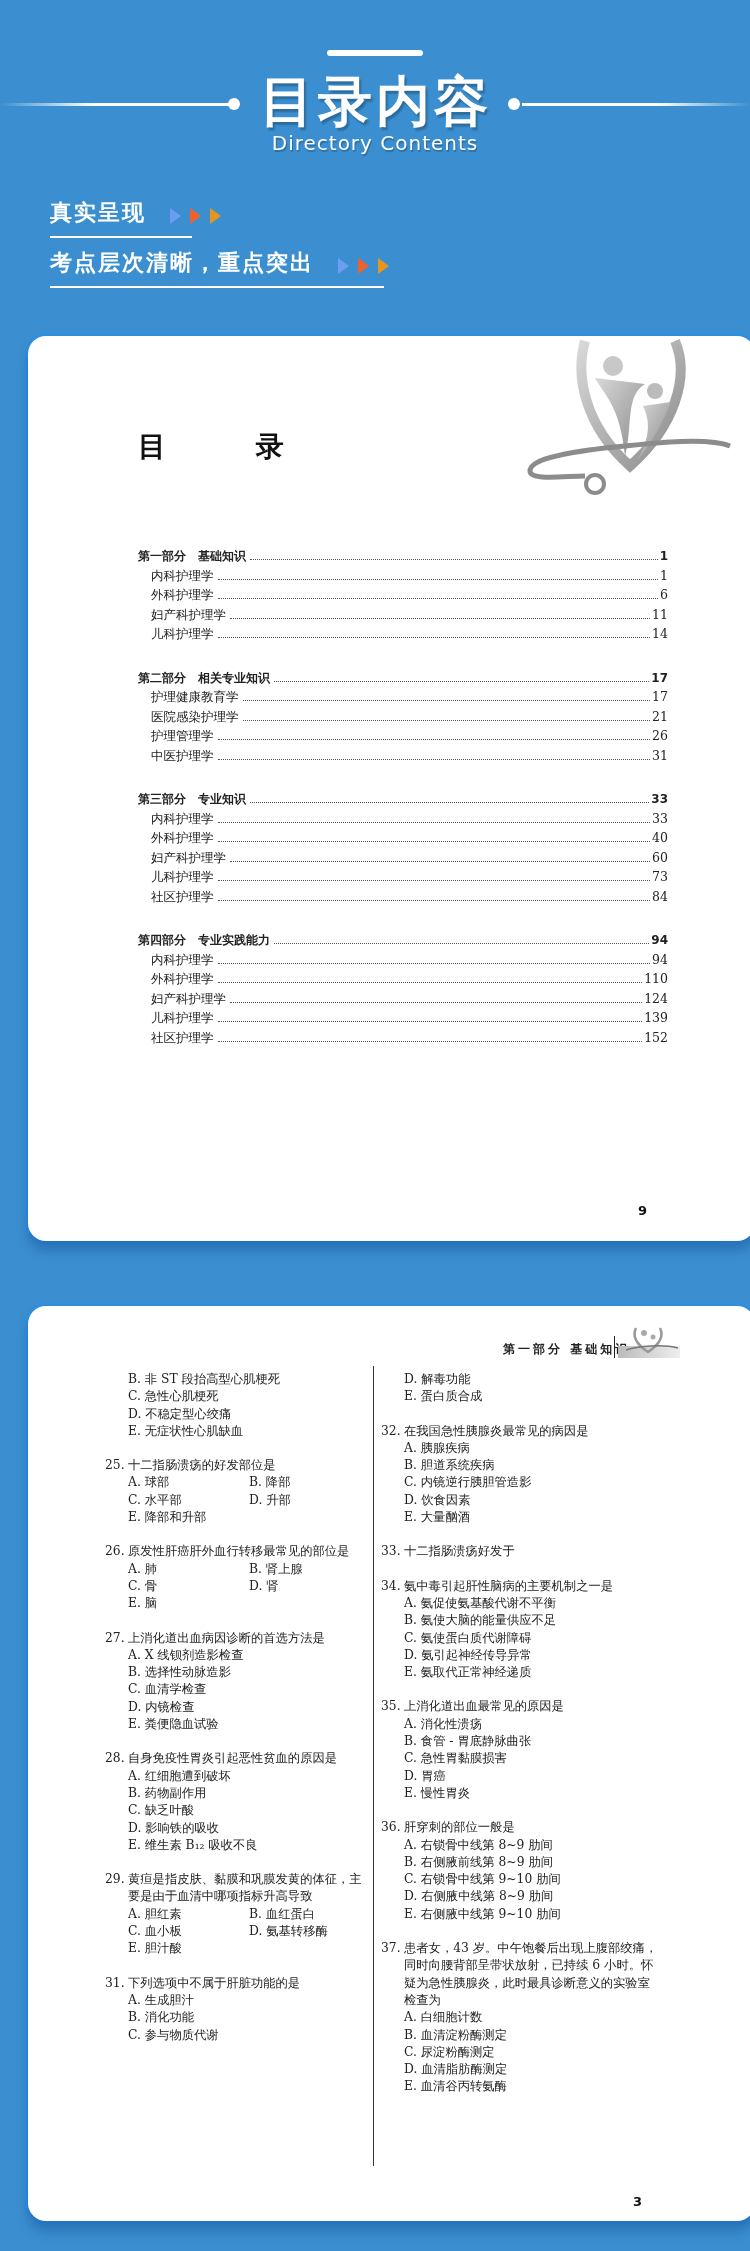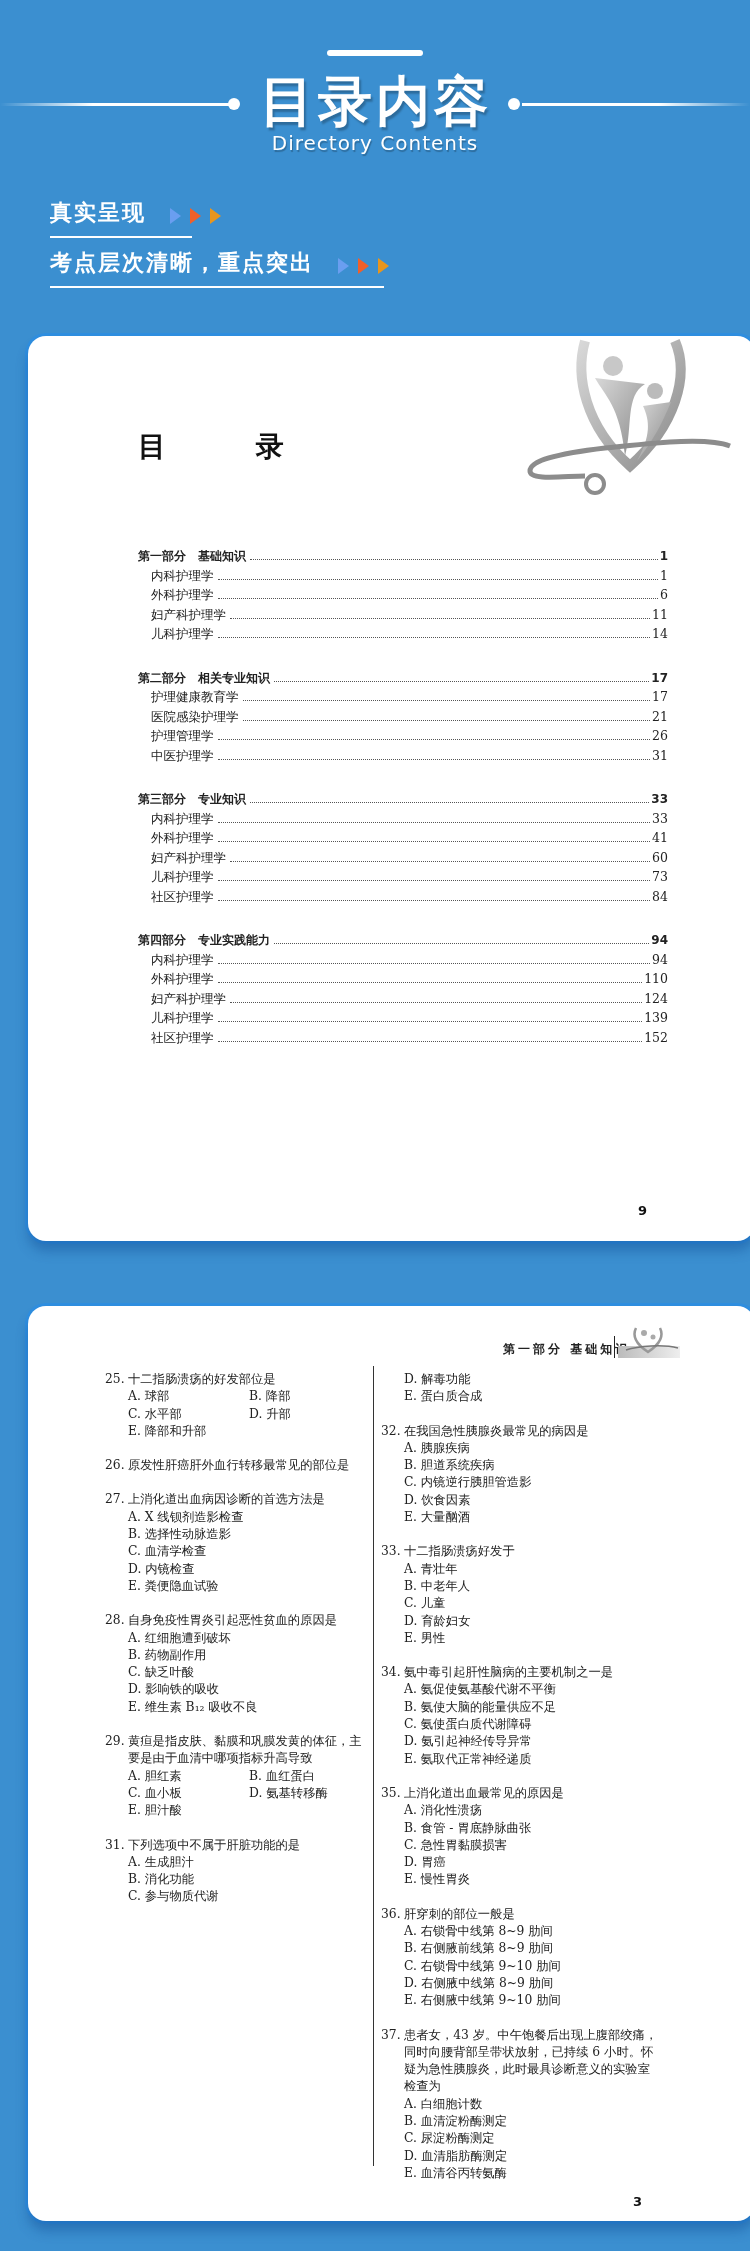--- a/index.html
+++ b/index.html
@@ -165,21 +165,21 @@
           <span class="pg">33</span>
         </div>
       <div class="row sub">
           <span class="lbl">内科护理学</span>
           <span class="lead"></span>
           <span class="pg">33</span>
         </div>
       <div class="row sub">
           <span class="lbl">外科护理学</span>
           <span class="lead"></span>
-          <span class="pg">41</span>
+          <span class="pg">40</span>
         </div>
       <div class="row sub">
           <span class="lbl">妇产科护理学</span>
           <span class="lead"></span>
           <span class="pg">60</span>
         </div>
       <div class="row sub">
           <span class="lbl">儿科护理学</span>
           <span class="lead"></span>
           <span class="pg">73</span>
@@ -241,37 +241,52 @@
     <path d="M18 4 C14 12 18 20 30 28 C42 20 46 12 42 4" fill="none" stroke="#999" stroke-width="2.5"></path>
     <circle cx="26" cy="9" r="3" fill="#aaa"></circle>
       <circle cx="35" cy="13" r="2.5" fill="#aaa"></circle>
     <path d="M60 24 C45 20 20 22 8 26" fill="none" stroke="#777" stroke-width="1.5"></path>
   </svg>
 
   <div class="col-divider"></div>
 
   <div class="col left" id="colL">
       <div class="q">
+        <div class="opts">
+          <div class="opt">B. 非 ST 段抬高型心肌梗死</div>
+          <div class="opt">C. 急性心肌梗死</div>
+          <div class="opt">D. 不稳定型心绞痛</div>
+          <div class="opt">E. 无症状性心肌缺血</div>
+        </div>
+      </div>
+      <div class="q">
         <div class="stem">
           <span class="num">25.</span>
           <span class="stext">十二指肠溃疡的好发部位是</span>
         </div>
         <div class="opts two">
           <div class="opt">A. 球部</div>
           <div class="opt">B. 降部</div>
           <div class="opt">C. 水平部</div>
           <div class="opt">D. 升部</div>
           <div class="opt full">E. 降部和升部</div>
         </div>
       </div>
       <div class="q">
         <div class="stem">
           <span class="num">26.</span>
           <span class="stext">原发性肝癌肝外血行转移最常见的部位是</span>
         </div>
+        <div class="opts two">
+          <div class="opt">A. 肺</div>
+          <div class="opt">B. 肾上腺</div>
+          <div class="opt">C. 骨</div>
+          <div class="opt">D. 肾</div>
+          <div class="opt full">E. 脑</div>
+        </div>
       </div>
       <div class="q">
         <div class="stem">
           <span class="num">27.</span>
           <span class="stext">上消化道出血病因诊断的首选方法是</span>
         </div>
         <div class="opts">
           <div class="opt">A. X 线钡剂造影检查</div>
           <div class="opt">B. 选择性动脉造影</div>
           <div class="opt">C. 血清学检查</div>
@@ -335,27 +350,20 @@
           <div class="opt">C. 内镜逆行胰胆管造影</div>
           <div class="opt">D. 饮食因素</div>
           <div class="opt">E. 大量酗酒</div>
         </div>
       </div>
       <div class="q">
         <div class="stem">
           <span class="num">33.</span>
           <span class="stext">十二指肠溃疡好发于</span>
         </div>
-        <div class="opts">
-          <div class="opt">A. 青壮年</div>
-          <div class="opt">B. 中老年人</div>
-          <div class="opt">C. 儿童</div>
-          <div class="opt">D. 育龄妇女</div>
-          <div class="opt">E. 男性</div>
-        </div>
       </div>
       <div class="q">
         <div class="stem">
           <span class="num">34.</span>
           <span class="stext">氨中毒引起肝性脑病的主要机制之一是</span>
         </div>
         <div class="opts">
           <div class="opt">A. 氨促使氨基酸代谢不平衡</div>
           <div class="opt">B. 氨使大脑的能量供应不足</div>
           <div class="opt">C. 氨使蛋白质代谢障碍</div>

